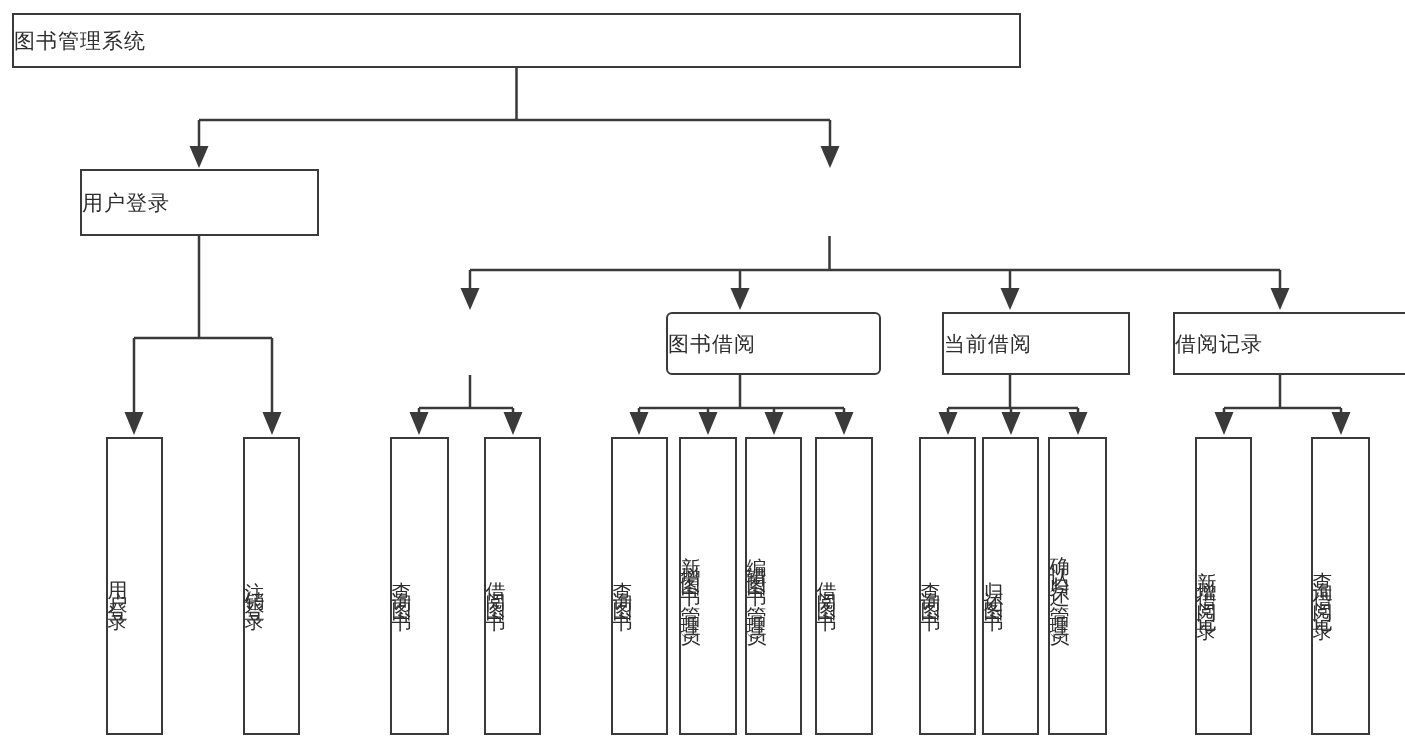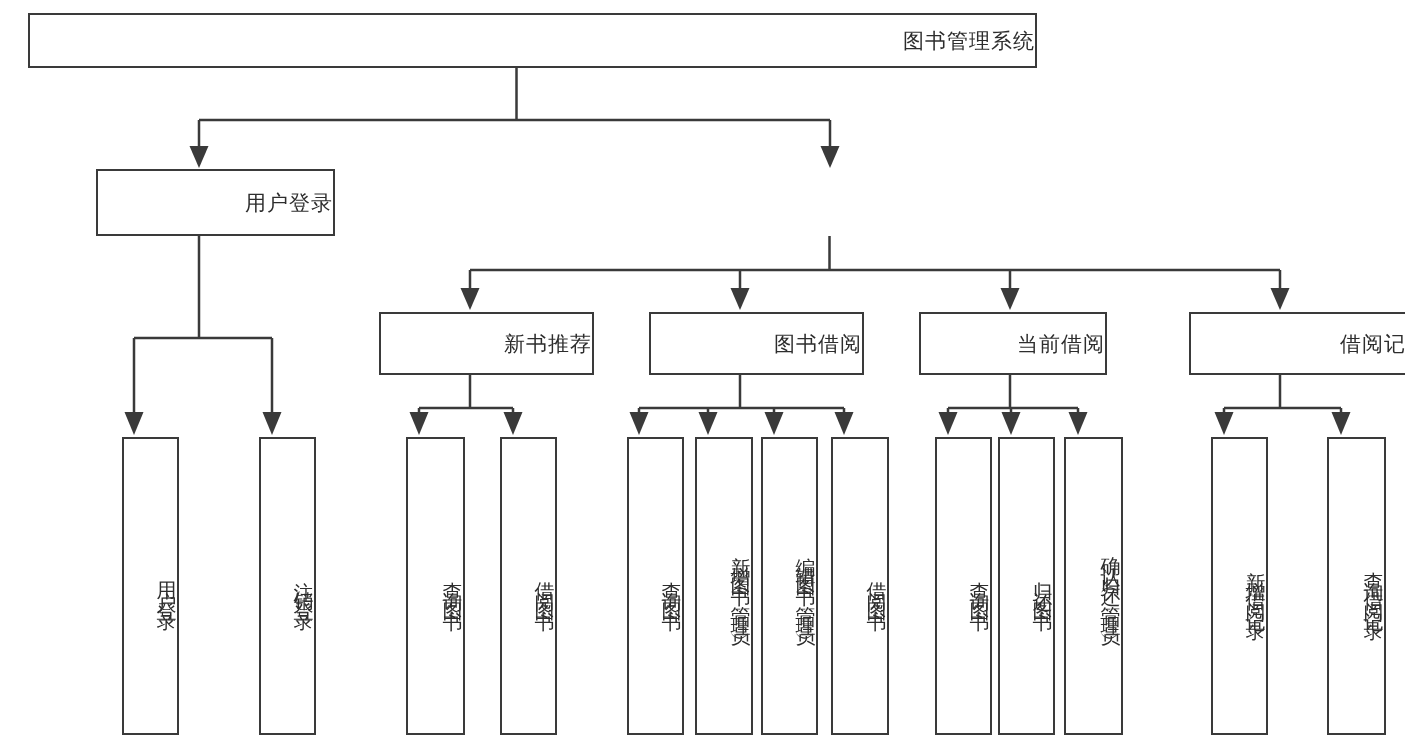--- a/index.html
+++ b/index.html
@@ -22,24 +22,23 @@
     height: 747px;
     z-index: 0;
   }
   .box {
     position: absolute;
     box-sizing: border-box;
     border: 2.5px solid #3a3a3a;
     background: #ffffff;
     display: flex;
     align-items: center;
-    justify-content: flex-end;
+    justify-content: flex-start;
     z-index: 1;
     color: #2d2d2d;
-    margin-left: 16px;
   }
   .hlabel {
     font-size: 21px;
     letter-spacing: 1px;
     white-space: nowrap;
   }
   .vlabel {
     writing-mode: vertical-rl;
     text-orientation: mixed;
     font-size: 20px;
@@ -107,27 +106,24 @@
   </svg>
 
   <div class="box" style="left:12px; top:13px; width:1009px; height:55px;">
     <span class="hlabel">图书管理系统</span>
   </div>
 
   <div class="box" style="left:80px; top:169px; width:239px; height:67px;">
     <span class="hlabel">用户登录</span>
   </div>
 
-  <div class="box" style="left:363px; top:312px; width:215px; height:63px;">
-    <span class="hlabel">新书推荐</span>
-  </div>
-  <div class="box" style="left:633px; top:312px; width:215px; height:63px;">
+  <div class="box" style="left:666px; top:312px; width:215px; height:63px;border-radius:6px;">
     <span class="hlabel">图书借阅</span>
   </div>
-  <div class="box" style="left:903px; top:312px; width:188px; height:63px;">
+  <div class="box" style="left:942px; top:312px; width:188px; height:63px;">
     <span class="hlabel">当前借阅</span>
   </div>
   <div class="box" style="left:1173px; top:312px; width:241px; height:63px;">
     <span class="hlabel">借阅记录</span>
   </div>
 
   <div class="box" style="left:106px; top:437px; width:57px; height:298px;">
     <span class="vlabel">用户登录</span>
   </div>
   <div class="box" style="left:243px; top:437px; width:57px; height:298px;">

